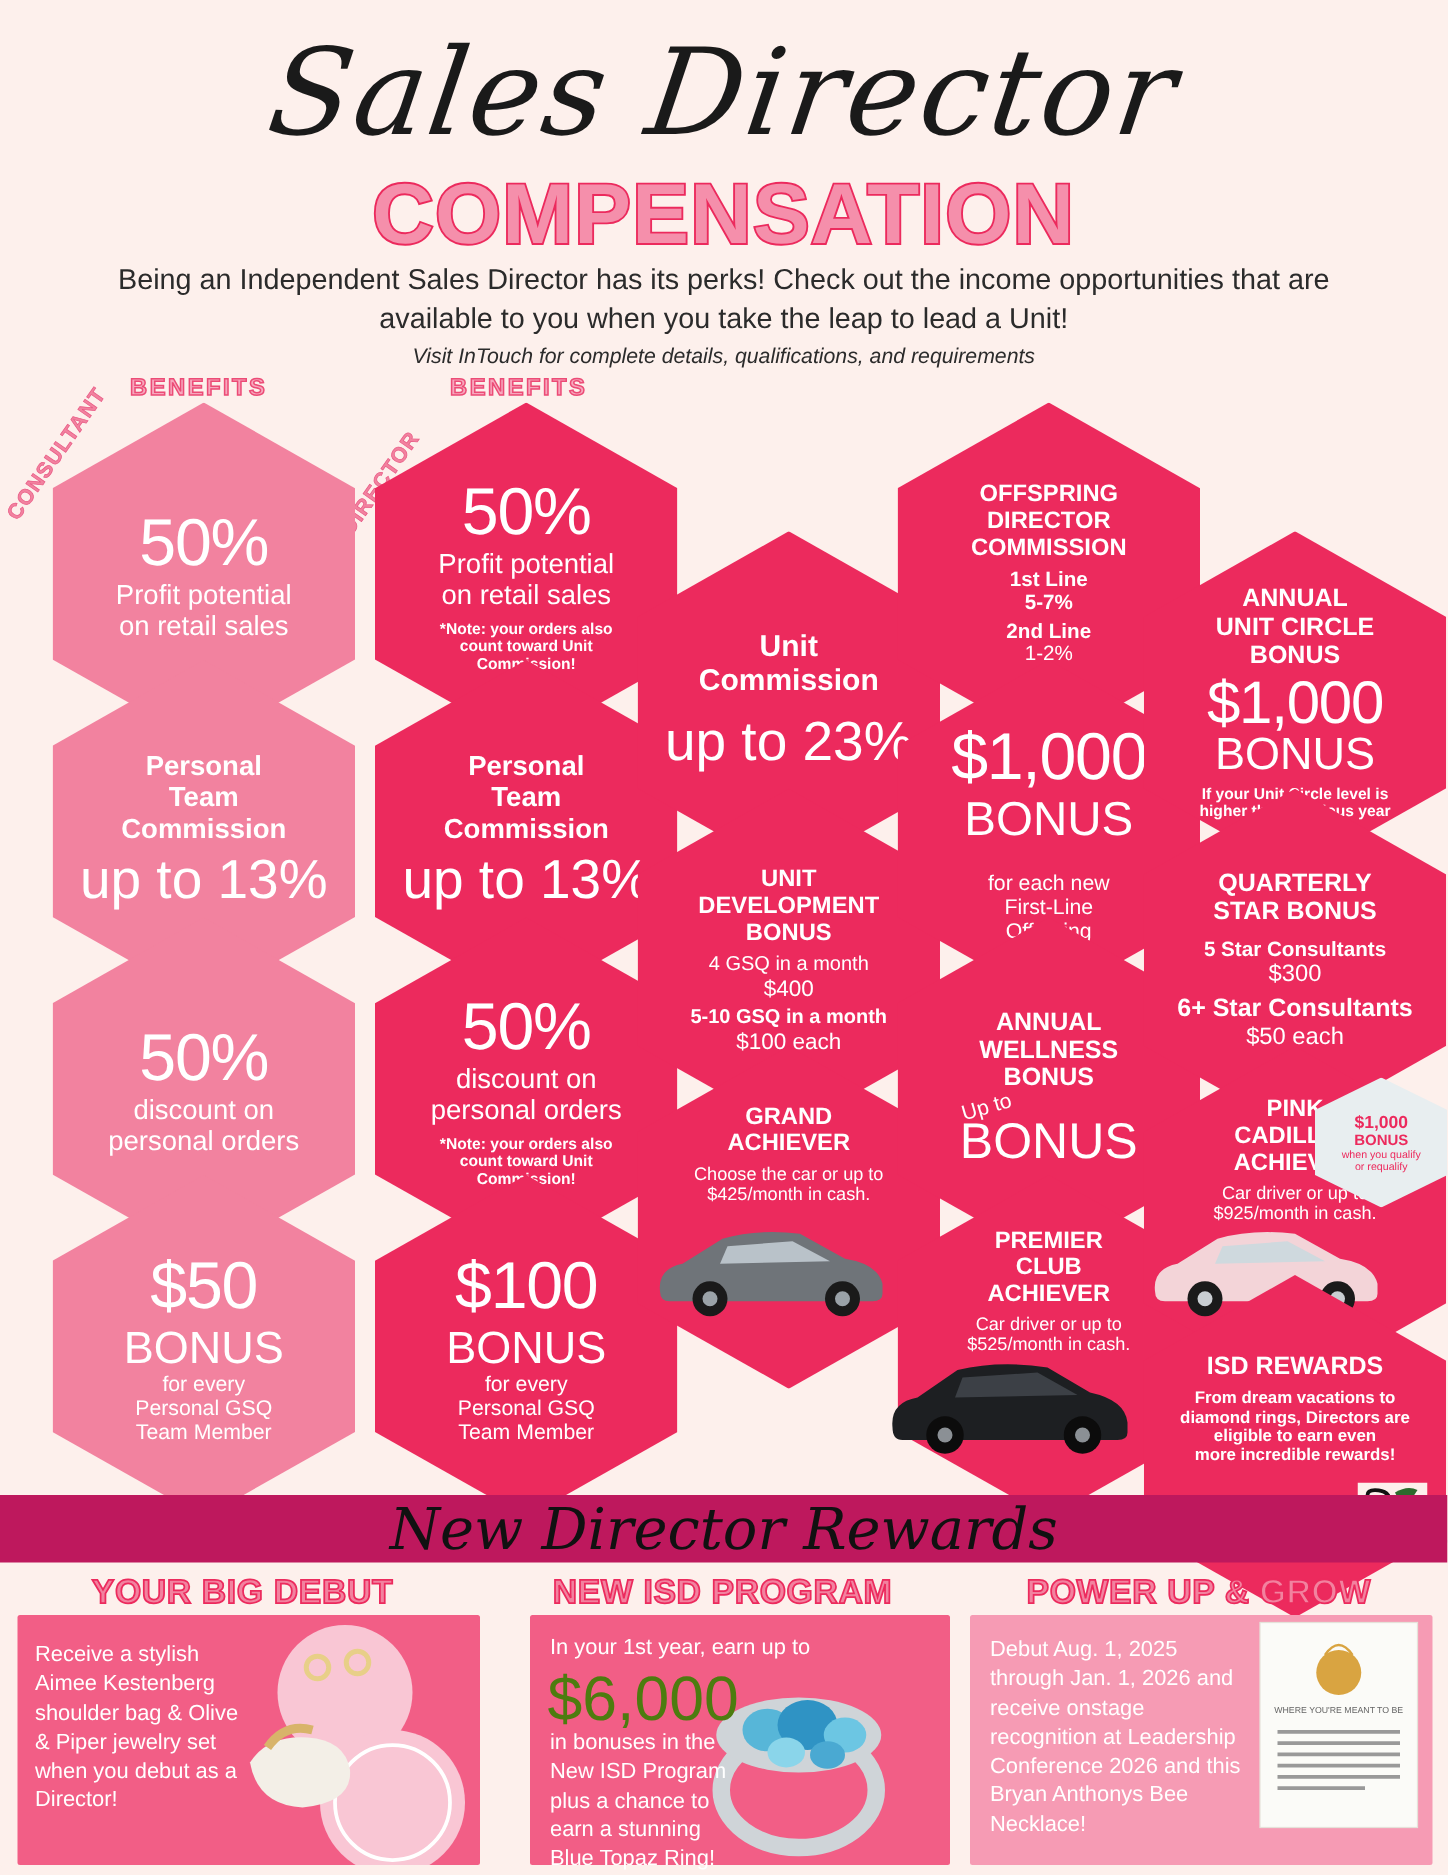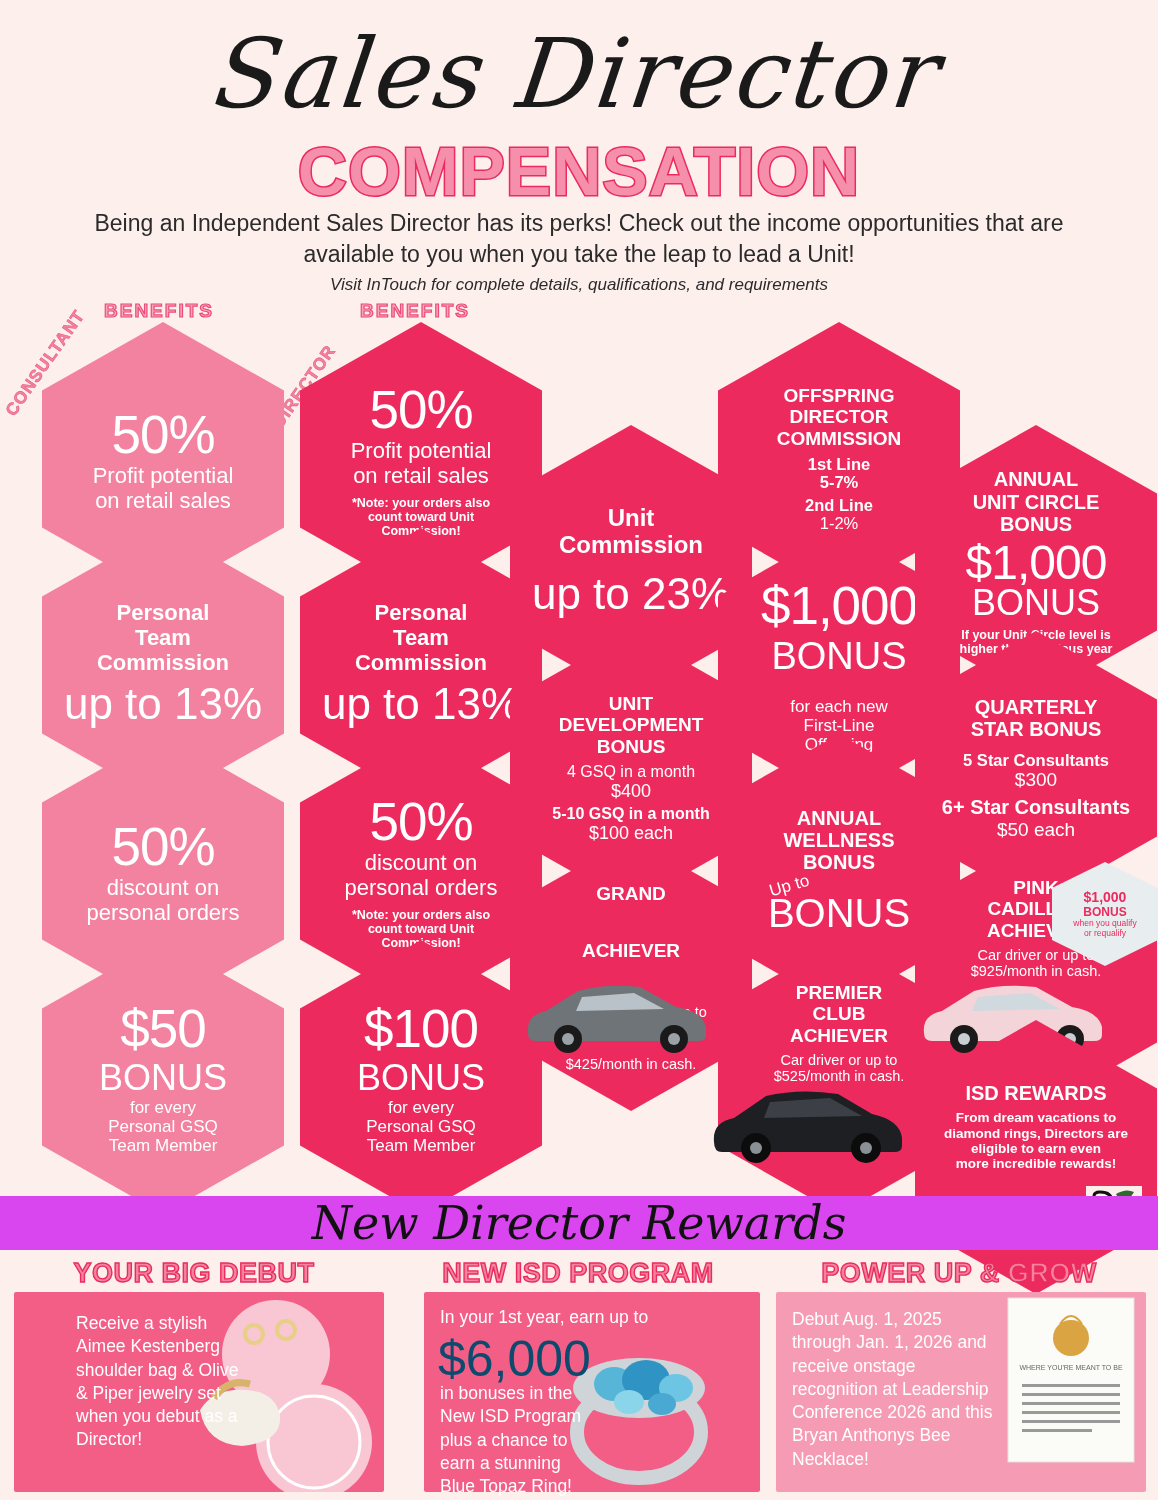--- a/index.html
+++ b/index.html
@@ -57,21 +57,21 @@
   .benefits-label {
     position:absolute; font-weight:700; font-size:19px; color:#f7a7bd;
     letter-spacing:2px; -webkit-text-stroke:1.2px #ec4b76;
   }
 
   
   #divider { position:absolute; left:0; top:1232px; width:1158px; height:2px; background:#c9c9c9;}
   #ndr-title {
     position:absolute; left:0; top:1196px; width:1158px; text-align:center;
     font-family:"DejaVu Serif", serif; font-style:italic; font-size:46px; color:#111;
-    background:#d946ef; padding:0 10px;
+    background:#be185d; padding:0 10px;
   }
   .ndr-head {
     position:absolute; font-weight:700; font-size:27px; color:#f2829f;
     -webkit-text-stroke:1.4px #ec2a5d; letter-spacing:0.5px; text-align:center;
   }
   .ndr-card { position:absolute; border-radius:2px; overflow:hidden; }
   .ndr-text { position:absolute; color:#fff; font-size:17.5px; line-height:1.33; }
 
   
   .car { position:absolute; }
@@ -159,21 +159,21 @@
 <div class="hex hex-dark" style="left:510px; top:631px; width:242px; height:274px;">
   <div class="xs bold" style="font-size:19px">UNIT</div>
   <div class="xs bold" style="font-size:19px">DEVELOPMENT</div>
   <div class="xs bold" style="font-size:19px">BONUS</div>
   <div style="font-size:16px;font-weight:400;margin-top:6px">4 GSQ in a month</div>
   <div style="font-size:18px">$400</div>
   <div style="font-size:16px;font-weight:700;margin-top:4px">5-10 GSQ in a month</div>
   <div style="font-size:18px">$100 each</div>
 </div>
 
-<div class="hex hex-dark" style="left:510px; top:837px; width:242px; height:274px; justify-content:flex-start; padding-top:46px;gap:36px;">
+<div class="hex hex-dark" style="left:510px; top:837px; width:242px; height:274px; justify-content:flex-start; padding-top:46px;">
   <div class="xs bold" style="font-size:19px">GRAND</div>
   <div class="xs bold" style="font-size:19px">ACHIEVER</div>
   <div style="font-size:14.5px;margin-top:6px">Choose the car or up to</div>
   <div style="font-size:14.5px">$425/month in cash.</div>
 </div>
 
 <svg class="car" style="left:516px; top:975px;" width="200" height="80" viewBox="0 0 200 80">
   <path d="M12 58 Q10 40 30 36 L62 16 Q90 8 124 12 L160 32 Q186 36 190 52 L190 60 Q190 66 182 66 L20 66 Q12 66 12 58Z" fill="#6f7479"></path>
   <path d="M66 22 L118 18 L148 34 L60 36 Z" fill="#b9c2c9"></path>
   <circle cx="52" cy="64" r="14" fill="#1a1a1a"></circle>
@@ -290,36 +290,36 @@
   <svg width="370" height="200" viewBox="0 0 370 200">
     <circle cx="262" cy="62" r="54" fill="#f9c6d4"></circle>
     <circle cx="300" cy="150" r="58" fill="#f9c6d4"></circle>
     <circle cx="300" cy="150" r="46" fill="none" stroke="#fff" stroke-width="3"></circle>
     <path d="M186 118 Q200 96 232 98 Q262 100 266 124 Q268 150 228 154 Q192 152 186 118Z" fill="#f3efe7"></path>
     <path d="M200 106 Q214 86 236 92" fill="none" stroke="#d8b46a" stroke-width="7"></path>
     <circle cx="240" cy="42" r="9" fill="none" stroke="#e8cf88" stroke-width="4"></circle>
     <circle cx="272" cy="38" r="9" fill="none" stroke="#e8cf88" stroke-width="4"></circle>
   </svg>
 </div>
-<div class="ndr-text" style="left:28px; top:1312px; width:168px;margin-left:48px;">Receive a stylish Aimee Kestenberg shoulder bag &amp; Olive &amp; Piper jewelry set when you debut as a Director!</div>
+<div class="ndr-text" style="left:28px; top:1312px; width:168px;">Receive a stylish Aimee Kestenberg shoulder bag &amp; Olive &amp; Piper jewelry set when you debut as a Director!</div>
 
 <div class="ndr-head" style="left:396px; top:1258px; width:364px;">NEW ISD PROGRAM</div>
 <div class="ndr-card" style="left:424px; top:1292px; width:336px; height:200px; background:#f25e86;">
   <svg width="336" height="200" viewBox="0 0 336 200">
     <ellipse cx="215" cy="140" rx="62" ry="46" fill="none" stroke="#cfd4d8" stroke-width="14"></ellipse>
     <ellipse cx="215" cy="96" rx="66" ry="30" fill="#cfd4d8"></ellipse>
     <ellipse cx="190" cy="92" rx="20" ry="17" fill="#57b6d8"></ellipse>
     <ellipse cx="222" cy="88" rx="24" ry="20" fill="#2f93c4"></ellipse>
     <ellipse cx="252" cy="96" rx="17" ry="14" fill="#6cc6e3"></ellipse>
     <ellipse cx="205" cy="110" rx="15" ry="12" fill="#8ad5ea"></ellipse>
     <ellipse cx="238" cy="112" rx="14" ry="11" fill="#4aa9d2"></ellipse>
   </svg>
 </div>
 <div class="ndr-text" style="left:440px; top:1306px; width:220px;">In your 1st year, earn up to</div>
-<div style="position:absolute; left:438px; top:1330px; color:#0c4a6e; font-size:50px; font-weight:300;">$6,000</div>
+<div style="position:absolute; left:438px; top:1330px; color:#4d7c0f; font-size:50px; font-weight:300;">$6,000</div>
 <div class="ndr-text" style="left:440px; top:1382px; width:160px;">in bonuses in the New ISD Program plus a chance to earn a stunning Blue Topaz Ring!</div>
 
 <div class="ndr-head" style="left:772px; top:1258px; width:374px;">POWER UP &amp; GROW</div>
 <div class="ndr-card" style="left:776px; top:1292px; width:370px; height:200px; background:#f69bb4;">
   <svg width="370" height="200" viewBox="0 0 370 200">
     <rect x="232" y="6" width="126" height="164" fill="#fbfbf8" stroke="#e5e2da"></rect>
     <circle cx="295" cy="46" r="18" fill="#d9a441"></circle>
     <path d="M284 32 Q295 16 306 32" fill="none" stroke="#d9a441" stroke-width="2"></path>
     <text x="295" y="78" text-anchor="middle" font-family="Liberation Sans, sans-serif" font-size="7" fill="#666">WHERE YOU'RE MEANT TO BE</text>
     <g fill="#999">

